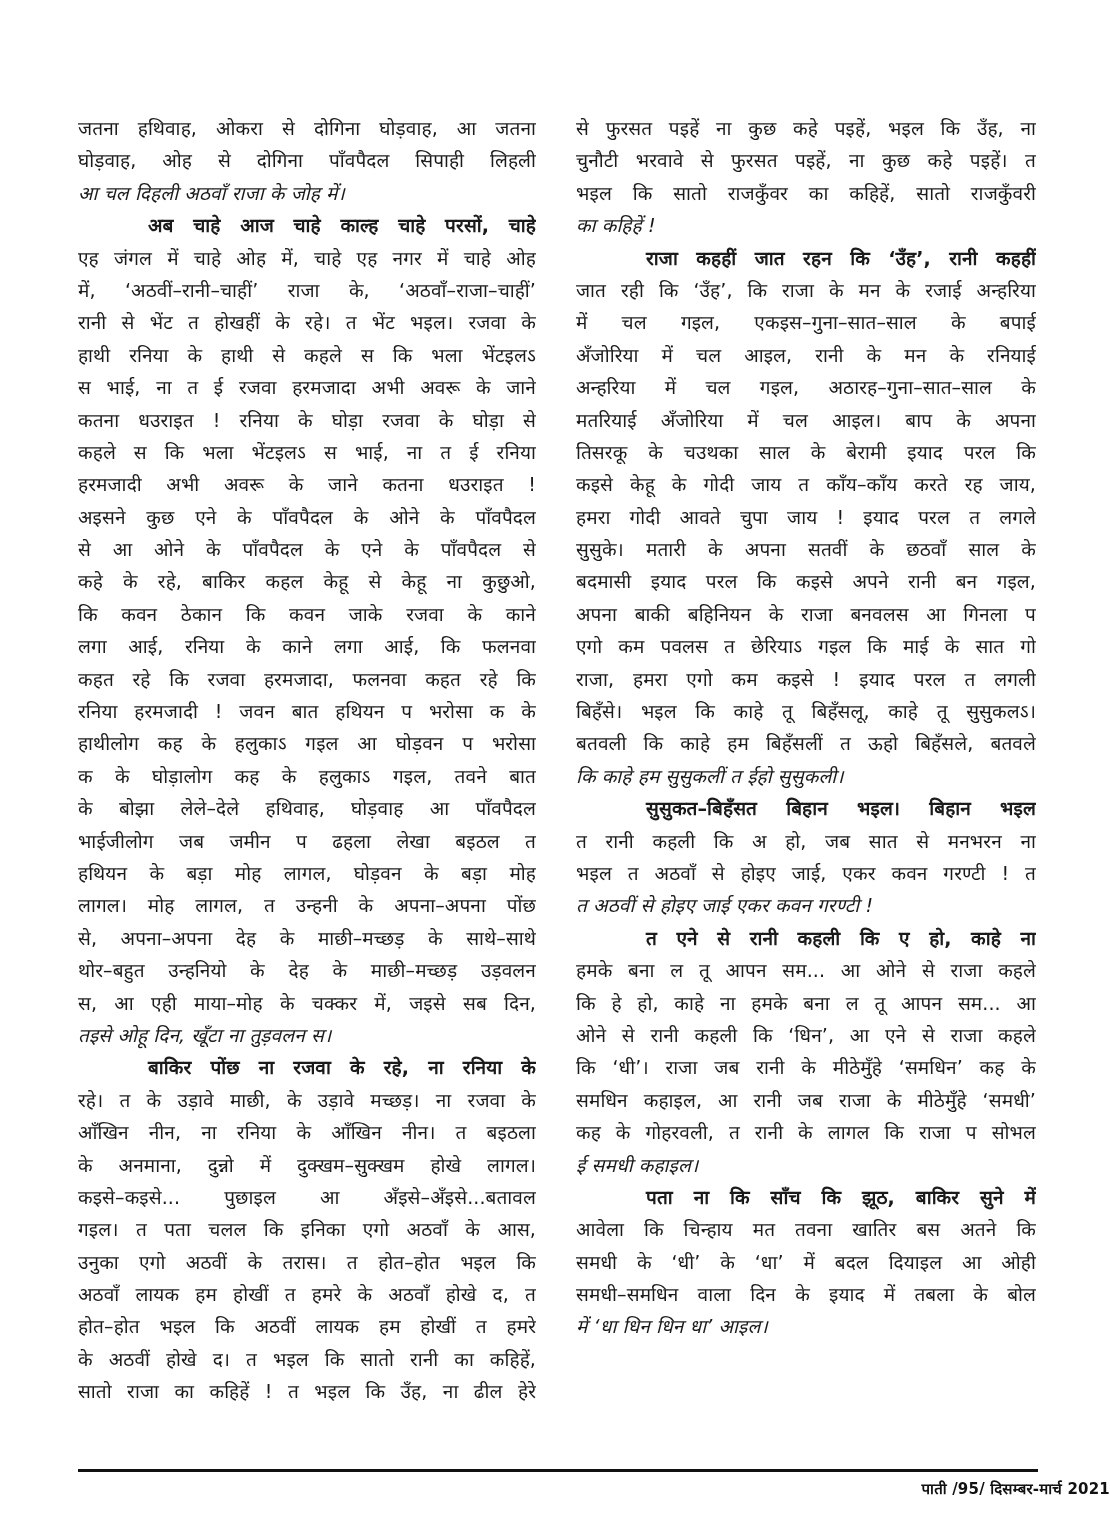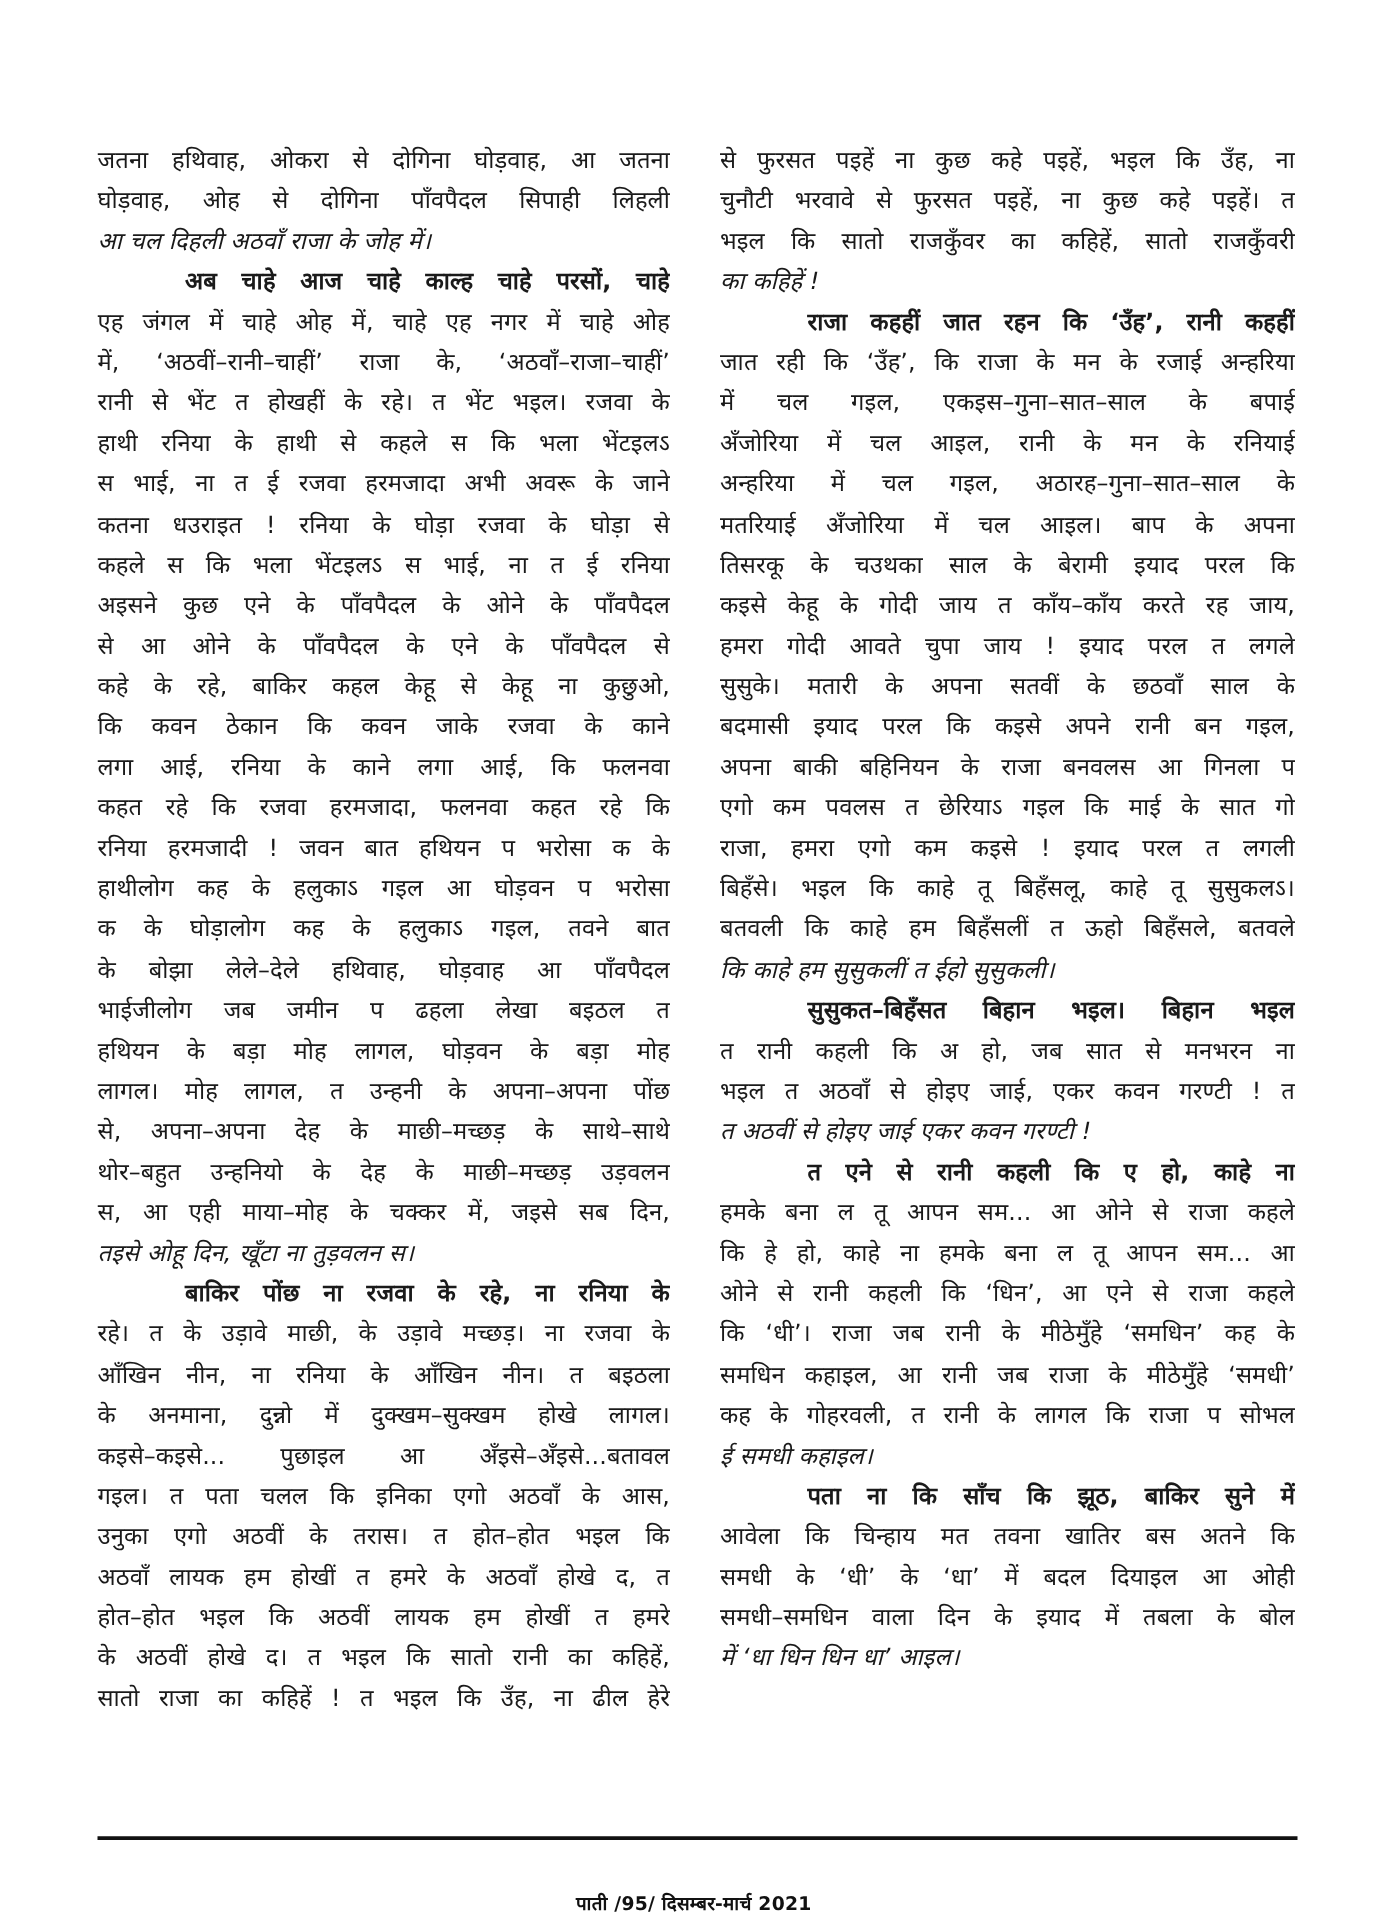--- a/index.html
+++ b/index.html
@@ -19,41 +19,42 @@
     text-align-last: justify;
     letter-spacing: 0.1px;
     overflow: hidden;
   }
   .line.last { text-align-last: left; font-style: italic; }
   .line.indent { padding-left: 70px; font-weight: bold; }
   .footer-rule {
     position: absolute; left: 78px; top: 1469px; width: 960px; height: 3px; background: #111111;
   }
   .footer-text {
-    position: absolute; left: 0; width: 1110px; top: 1478px; text-align: center;
+    position: absolute; left: 0; width: 1110px; top: 1478px; text-align: right;
     font-family: "DejaVu Sans", "Liberation Sans", sans-serif; font-weight: bold;
-    font-size: 15px; color: #111111; letter-spacing: 0.2px; margin-top: 34px;
+    font-size: 15px; color: #111111; letter-spacing: 0.2px;
   }
 </style>
 </head>
 <body>
 
 <div class="page">
   <div class="col col-left" id="col-left">
       <div class="line">जतना हथिवाह, ओकरा से दोगिना घोड़वाह, आ जतना</div>
       <div class="line">घोड़वाह,  ओह से दोगिना पाँवपैदल सिपाही लिहली</div>
       <div class="line last">आ चल दिहली अठवाँ राजा के जोह में।</div>
       <div class="line indent">अब चाहे आज चाहे काल्ह चाहे परसों, चाहे</div>
       <div class="line">एह जंगल में चाहे ओह में, चाहे एह नगर में चाहे ओह</div>
       <div class="line">में, ‘अठवीं–रानी–चाहीं’ राजा के, ‘अठवाँ–राजा–चाहीं’</div>
       <div class="line">रानी से भेंट त होखहीं के रहे। त भेंट भइल। रजवा के</div>
       <div class="line">हाथी रनिया के हाथी से कहले स कि भला भेंटइलऽ</div>
       <div class="line">स भाई, ना त ई रजवा हरमजादा अभी अवरू के जाने</div>
       <div class="line">कतना धउराइत ! रनिया के घोड़ा रजवा के घोड़ा से</div>
       <div class="line">कहले स कि भला भेंटइलऽ स भाई, ना त ई रनिया</div>
+      <div class="line">हरमजादी अभी अवरू के जाने कतना धउराइत !</div>
       <div class="line">अइसने कुछ एने के पाँवपैदल के ओने के पाँवपैदल</div>
       <div class="line">से आ ओने के पाँवपैदल के एने के पाँवपैदल से</div>
       <div class="line">कहे के रहे, बाकिर कहल केहू से केहू ना कुछुओ,</div>
       <div class="line">कि कवन ठेकान कि कवन जाके रजवा के काने</div>
       <div class="line">लगा आई, रनिया के काने लगा आई,  कि फलनवा</div>
       <div class="line">कहत रहे कि रजवा हरमजादा, फलनवा कहत रहे कि</div>
       <div class="line">रनिया हरमजादी ! जवन बात हथियन प भरोसा क के</div>
       <div class="line">हाथीलोग कह के हलुकाऽ गइल आ घोड़वन प भरोसा</div>
       <div class="line">क के घोड़ालोग कह के हलुकाऽ गइल, तवने बात</div>
       <div class="line">के बोझा लेले–देले हथिवाह, घोड़वाह आ पाँवपैदल</div>

